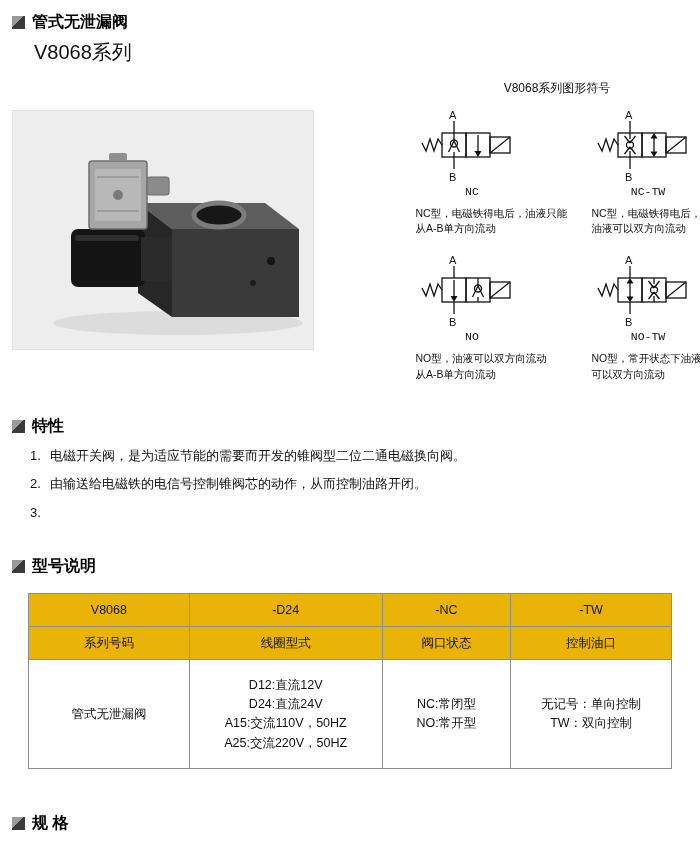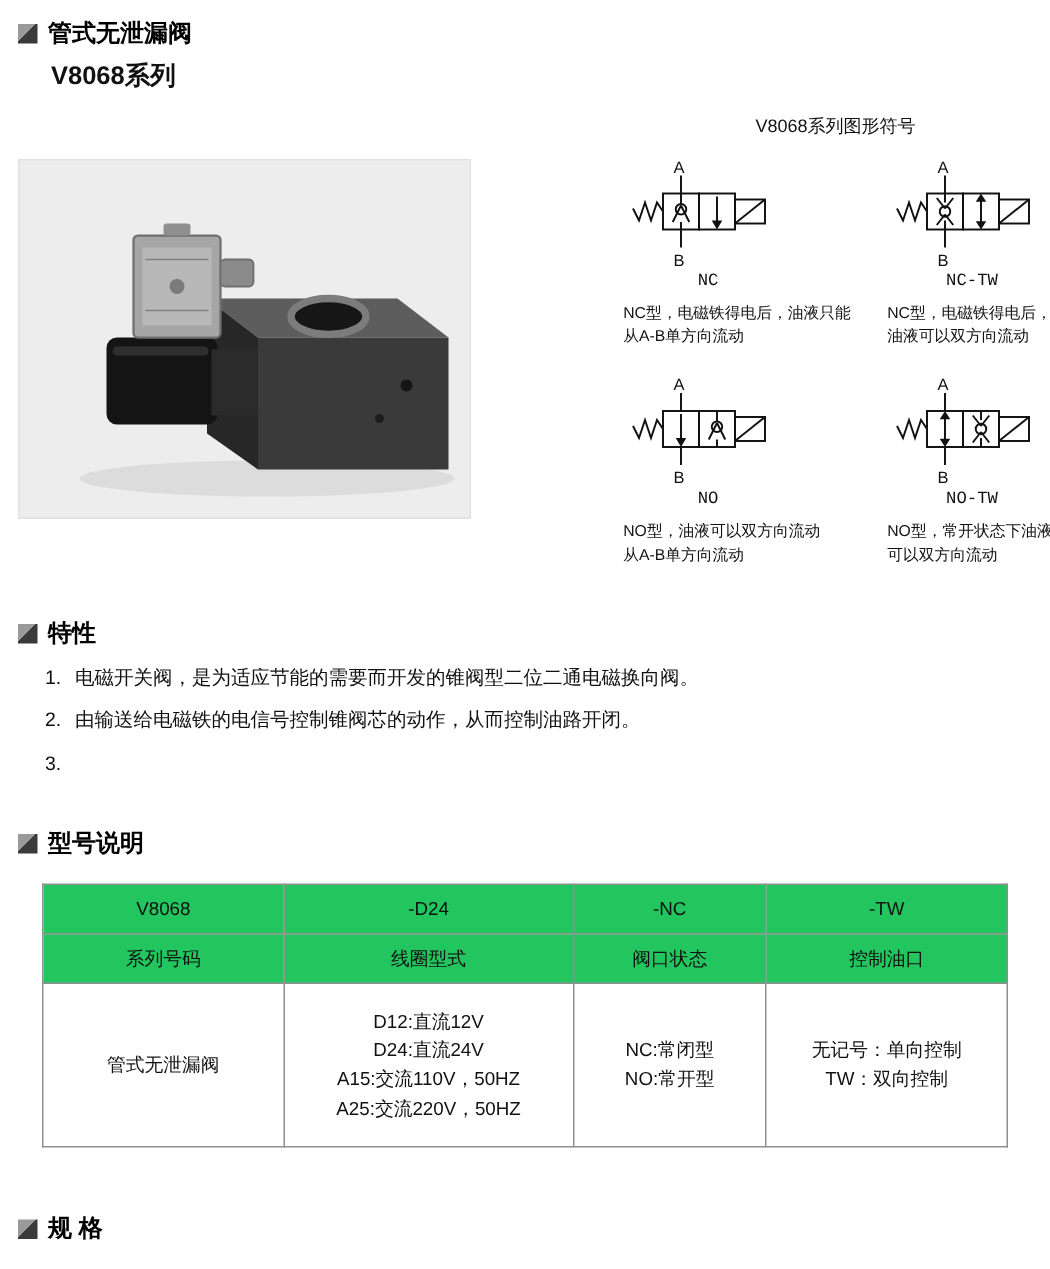--- a/index.html
+++ b/index.html
@@ -2,21 +2,21 @@
 <html><head>
 <meta charset="utf-8">
 <style>
   html,body { margin:0; padding:0; background:#ffffff; }
   body { width:700px; font-family:"Liberation Sans", sans-serif; color:#111; }
   .page { box-sizing:border-box; width:700px; min-height:846px; padding:12px 16px 20px 12px; }
 
   
   .sec-title { display:flex; align-items:center; gap:7px; font-weight:bold; font-size:16px; color:#000; }
   .bullet { width:13px; height:13px; background:linear-gradient(135deg,#9a9a9a 0 45%,#3a3a3a 45%); display:inline-block; flex:0 0 auto; }
-  .subtitle { font-weight:bold; font-size:17px; margin:6px 0 0 22px; }
+  .subtitle { font-weight:normal; font-size:20px; margin:6px 0 0 22px; }
 
   
   .top-area { display:flex; margin-top:14px; }
   .photo { width:300px; height:238px; flex:0 0 auto; margin-top:30px; border:1px solid #e0e0e0; background:#ededed; }
   .photo svg { display:block; width:100%; height:100%; }
   .symbols { flex:1; padding-left:78px; }
   .symbols-title { font-size:12px; text-align:center; width:330px; margin-bottom:12px; }
   .symbols-grid { display:grid; grid-template-columns:160px 160px; column-gap:16px; row-gap:18px; width:336px; }
   .symbol-cell { display:flex; flex-direction:column; align-items:center; }
   .valve-svg { width:120px; height:80px; }
@@ -28,21 +28,21 @@
 
   
   .features { margin-top:34px; }
   .feature-row { display:flex; font-size:13px; line-height:1.5; margin:9px 0 0 18px; }
   .f-num { width:20px; flex:0 0 auto; }
 
   
   .section { margin-top:34px; }
   table { border-collapse:collapse; width:644px; margin:16px 0 0 16px; table-layout:fixed; }
   td, th { border:1px solid #8f8f8f; text-align:center; font-size:12.5px; padding:6px 4px; font-weight:normal; }
-  .model-table .r1 td, .model-table .r2 td { height:20px; background:#22c55e; }
+  .model-table .r1 td, .model-table .r2 td { height:20px; background:#eab308; }
   .model-table .r3 td { height:96px; }
   .preline { white-space:pre-line; line-height:1.55; }
   .spec-table th { height:20px; background:#fbfbfb; }
 </style>
 </head>
 <body>
 
 <div class="page">
 
   <div class="doc-header">

